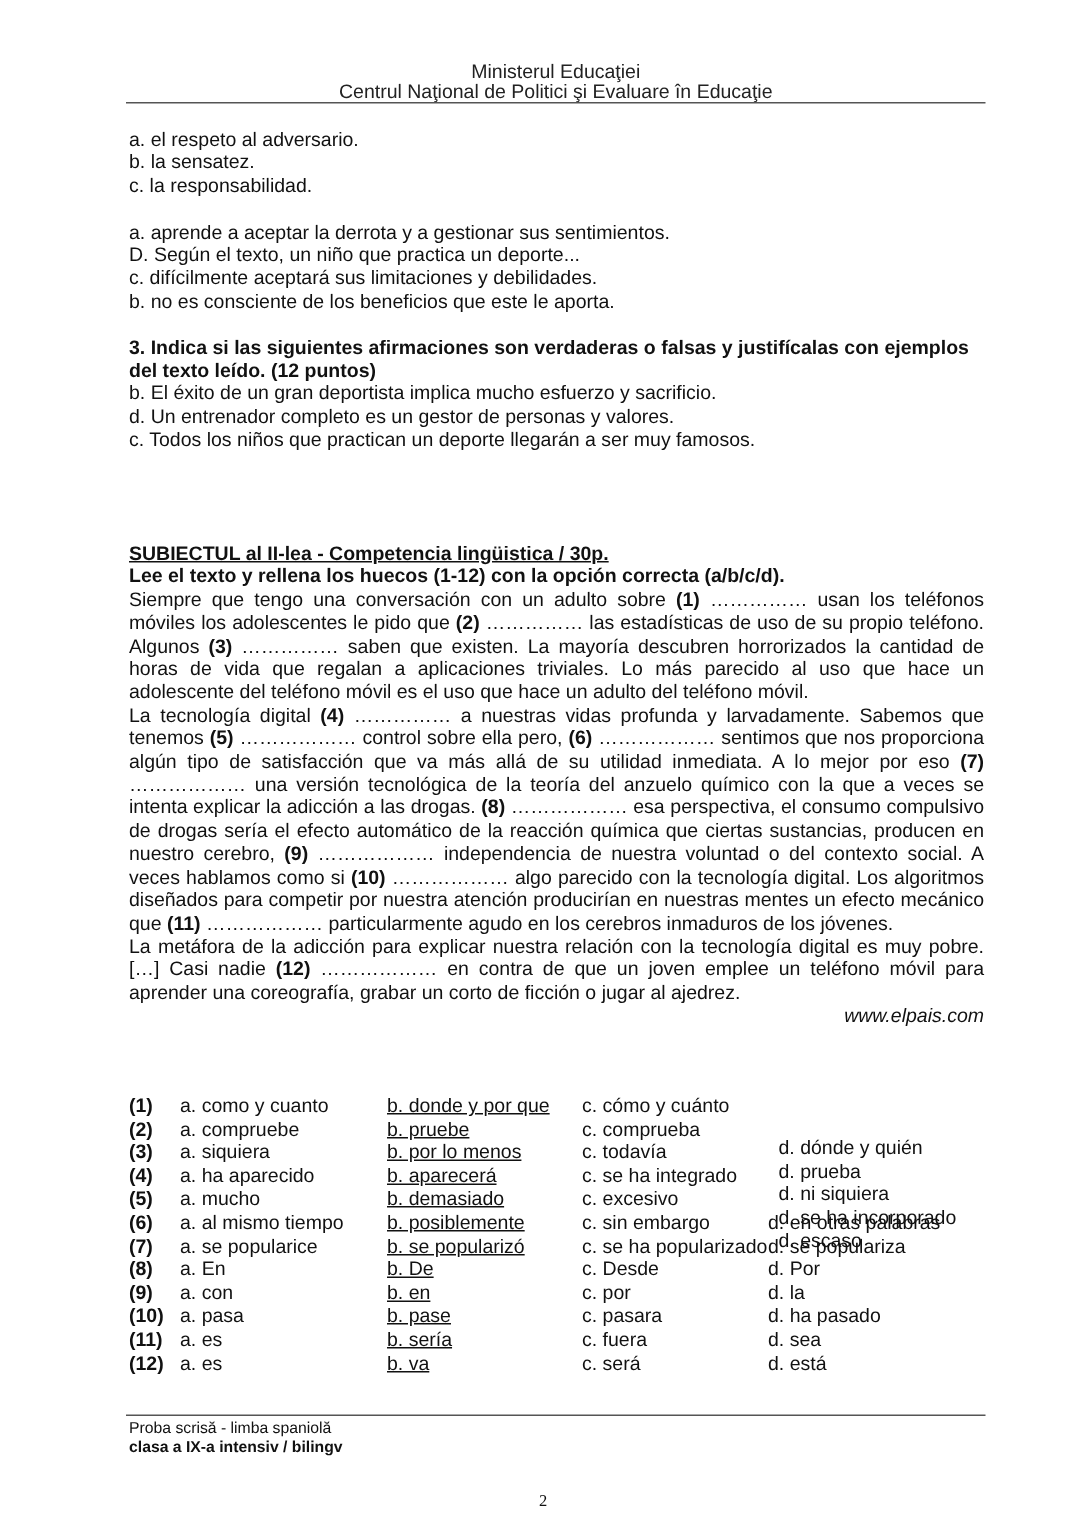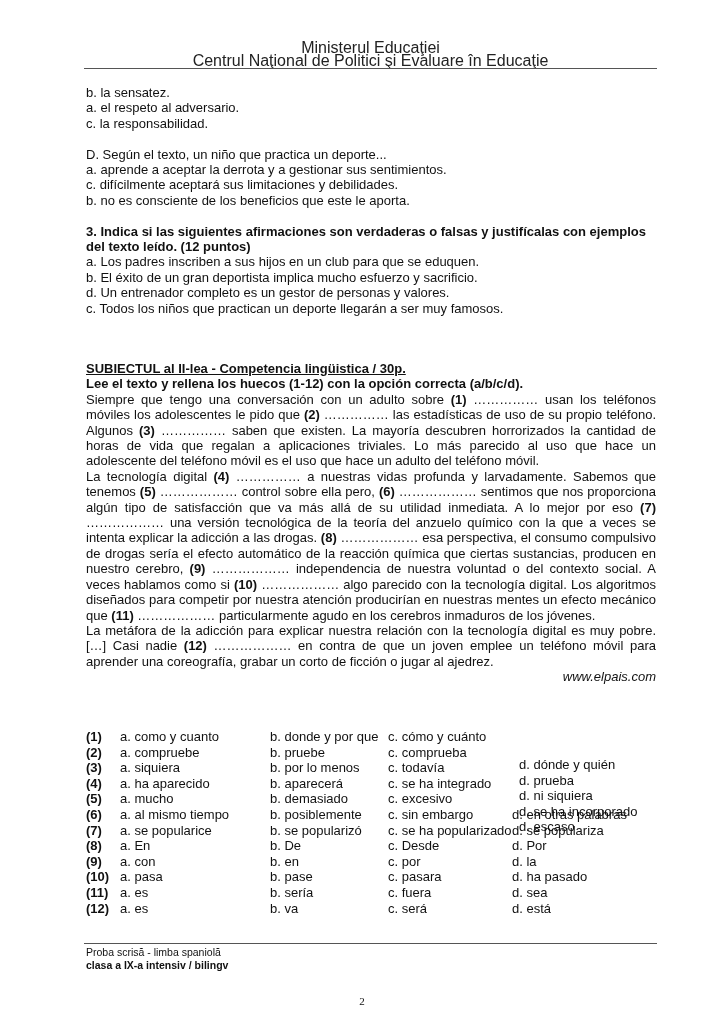--- a/index.html
+++ b/index.html
@@ -20,21 +20,21 @@
       left: 0; top: 0;
       width: 724px;
       height: 1024px;
     }
     .header {
       position: absolute;
       left: 84px;
       top: 41px;
       width: 573px;
       text-align: center;
-      font-size: 16px;
+      font-size: 13px;
       line-height: 13px;
       color: #222;
     }
     .rule {
       position: absolute;
       left: 84px;
       width: 573px;
       height: 0;
       border-top: 1px solid #555;
     }
@@ -63,21 +63,21 @@
     }
     .opt-row {
       position: relative;
       height: 15.6px;
       line-height: 15.6px;
       white-space: nowrap;
     }
     .opt-row span { position: absolute; top: 0; }
     .c-num { left: 0; font-weight: bold; }
     .c-a { left: 34px; }
-    .c-b { left: 184px; }
+    .c-b { left: 172px; text-decoration: underline; }
     .c-c { left: 302px; }
     .c-d { left: 433px; margin-top: 28px; }
     .c-d2 { left: 426px; }
 
     .footer {
       position: absolute;
       left: 86px;
       top: 946px;
       font-size: 10.5px;
       line-height: 12.5px;
@@ -98,35 +98,34 @@
 <div class="page">
 
   <div class="header">
     <div>Ministerul Educaţiei</div>
     <div>Centrul Naţional de Politici şi Evaluare în Educaţie</div>
   </div>
   <div class="rule" style="top:68px;"></div>
 
   <div class="content" style="top:85px;">
     <div>
+      <p>a. el respeto al adversario.</p>
       <p>b. la sensatez.</p>
-      <p>a. el respeto al adversario.</p>
       <p>c. la responsabilidad.</p>
     </div>
     <div class="gap"></div>
     <div>
+      <p>a. aprende a aceptar la derrota y a gestionar sus sentimientos.</p>
       <p>D. Según el texto, un niño que practica un deporte...</p>
-      <p>a. aprende a aceptar la derrota y a gestionar sus sentimientos.</p>
       <p>c. difícilmente aceptará sus limitaciones y debilidades.</p>
       <p>b. no es consciente de los beneficios que este le aporta.</p>
     </div>
     <div class="gap"></div>
     <div>
       <p class="bold">3. Indica si las siguientes afirmaciones son verdaderas o falsas y justifícalas con ejemplos del texto leído. (12 puntos)</p>
-      <p>a. Los padres inscriben a sus hijos en un club para que se eduquen.</p>
       <p>b. El éxito de un gran deportista implica mucho esfuerzo y sacrificio.</p>
       <p>d. Un entrenador completo es un gestor de personas y valores.</p>
       <p>c. Todos los niños que practican un deporte llegarán a ser muy famosos.</p>
     </div>
   </div>
 
   <div class="content" style="top:361px;">
     <p class="bold u">SUBIECTUL al II-lea - Competencia lingüistica / 30p.</p>
     <p class="bold">Lee el texto y rellena los huecos (1-12) con la opción correcta (a/b/c/d).</p>
 

